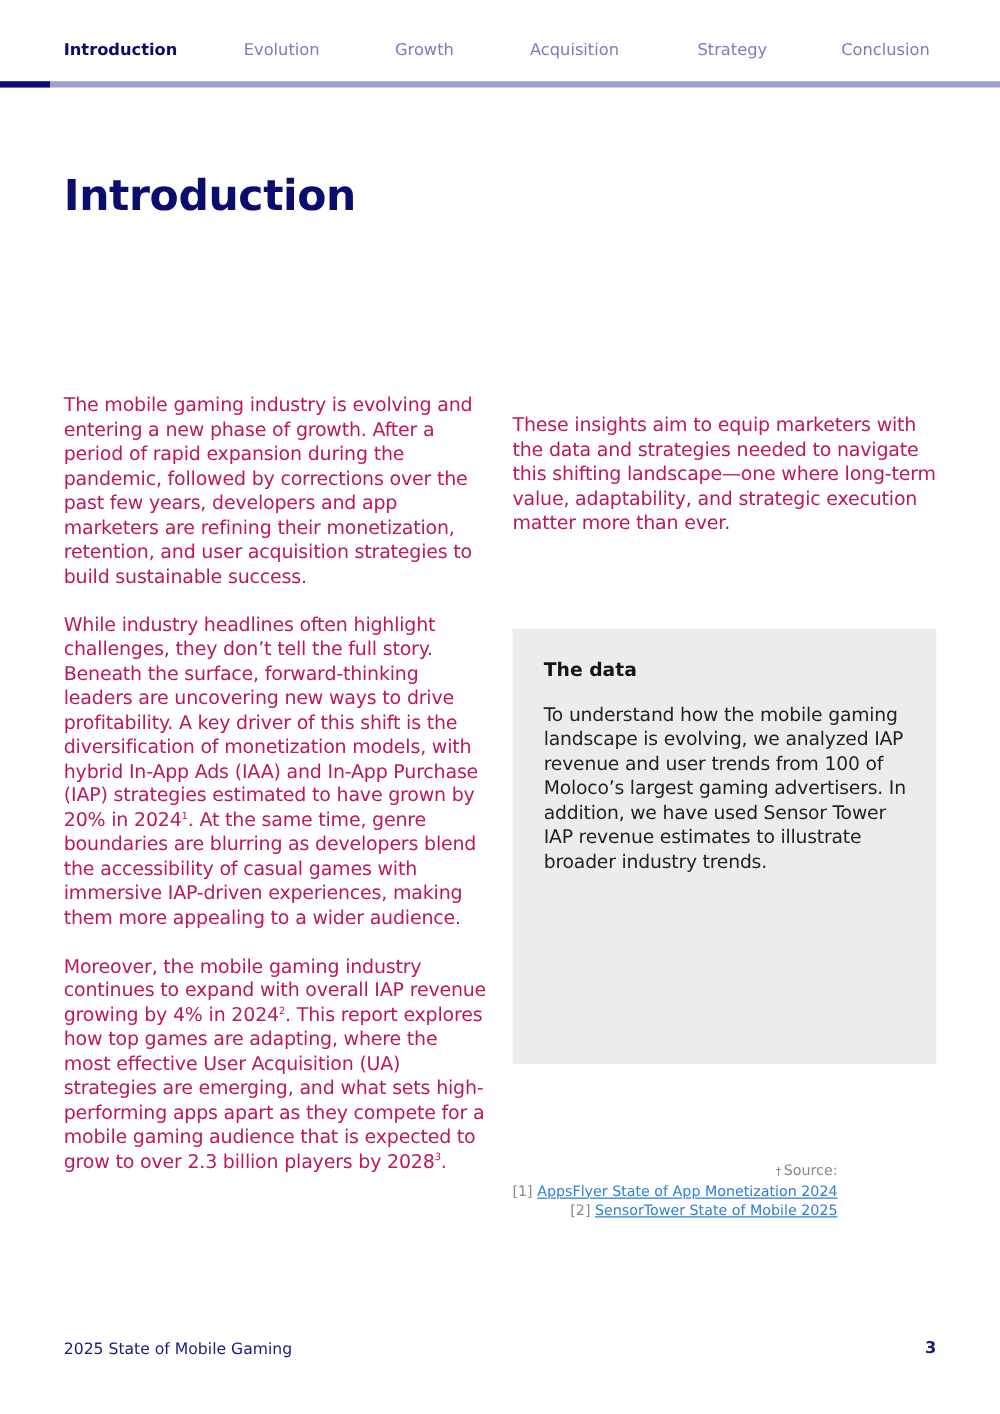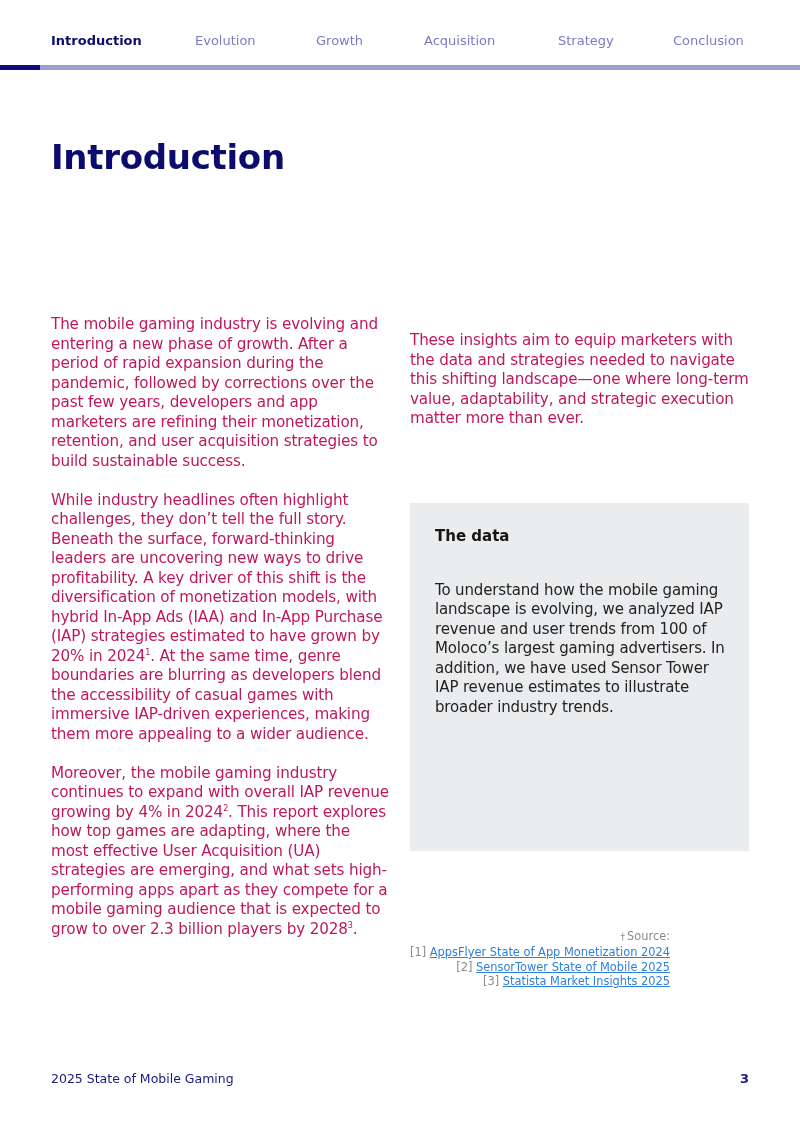--- a/index.html
+++ b/index.html
@@ -15,21 +15,21 @@
 
     .page-title { position: absolute; top: 137px; left: 51px; font-size: 34px; font-weight: bold; color: #0c0c6e; letter-spacing: -0.3px; }
 
     .col { position: absolute; font-size: 15.2px; line-height: 19.5px; color: #be185d; letter-spacing: -0.15px; }
     .col-left { left: 51px; top: 315px; width: 340px; }
     .col-right { left: 410px; top: 315px; width: 340px; margin-top: 16px; }
     .para { margin-bottom: 19.5px; }
     sup { font-size: 8px; line-height: 0; vertical-align: super; }
 
     .callout { position: absolute; left: 410px; top: 503px; width: 339px; height: 348px; background: #ebecee; padding: 24px 24px 0 25px; }
-    .callout-title { font-size: 15px; font-weight: bold; color: #151515; margin-bottom: 34px; line-height: 19.5px; }
+    .callout-title { font-size: 15px; font-weight: bold; color: #151515; margin-bottom: 16px; line-height: 19.5px; }
     .callout-text { font-size: 15px; line-height: 19.5px; color: #222222; letter-spacing: -0.15px; }
     .callout-text .para { margin-bottom: 19.5px; }
 
     .sources { position: absolute; left: 410px; top: 929px; font-size: 11.4px; line-height: 14.8px; color: #8a8a8a; }
     .sources .row { white-space: nowrap; text-align: right; }
     .sources a { color: #2e7fd8; text-decoration: underline; cursor: pointer; }
     .dagger { font-size: 9px; margin-right: 2px; }
 
     .footer-title { position: absolute; left: 51px; top: 1071px; font-size: 12.5px; color: #1a1a80; }
     .footer-page { position: absolute; right: 51px; top: 1071px; font-size: 13px; font-weight: bold; color: #1a1a80; }
@@ -75,20 +75,16 @@
     <span class="dagger">†</span><span>Source:</span>
   </div>
   <div class="row">
     <span>[1]</span>
     <a>AppsFlyer State of App Monetization 2024</a>
   </div>
   <div class="row">
     <span>[2]</span>
     <a>SensorTower State of Mobile 2025</a>
   </div>
-  <div class="row">
-    <span>[3]</span>
-    <a>Statista Market Insights 2025</a>
-  </div>
 </div>
 
 <div class="footer-title">2025 State of Mobile Gaming</div>
 <div class="footer-page">3</div>
 
 </body></html>

